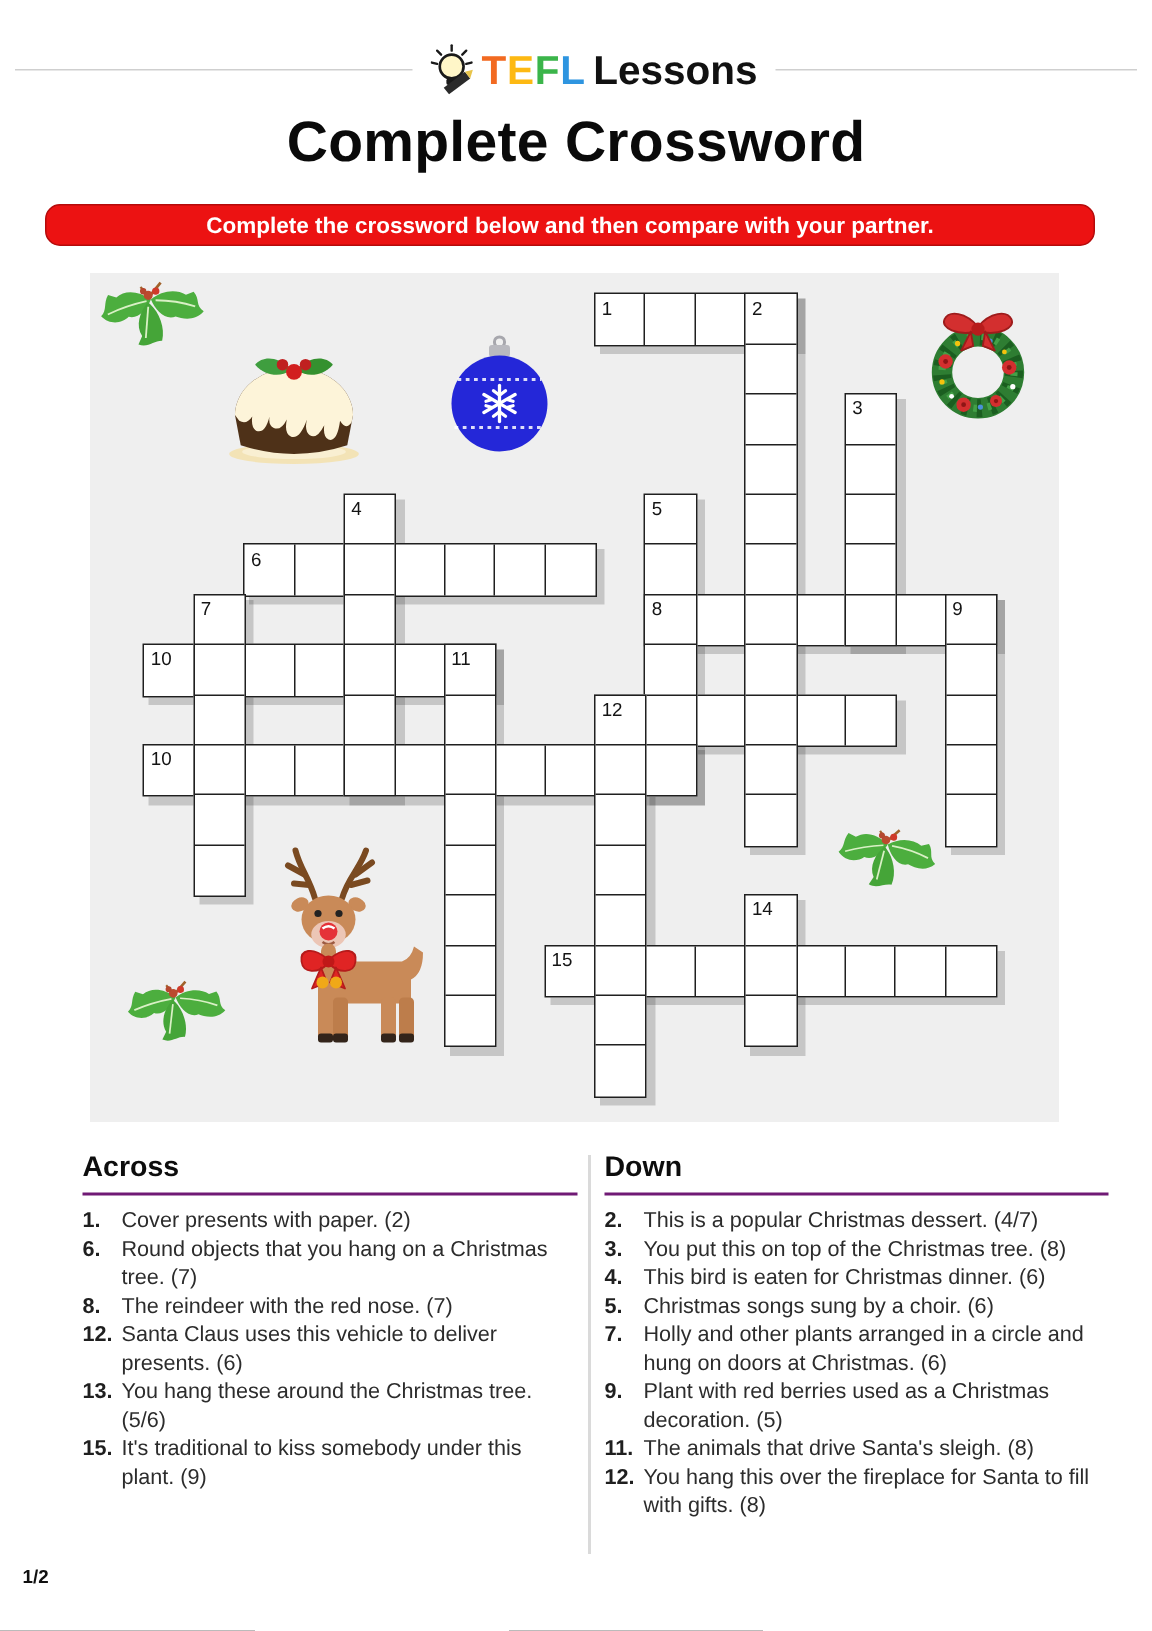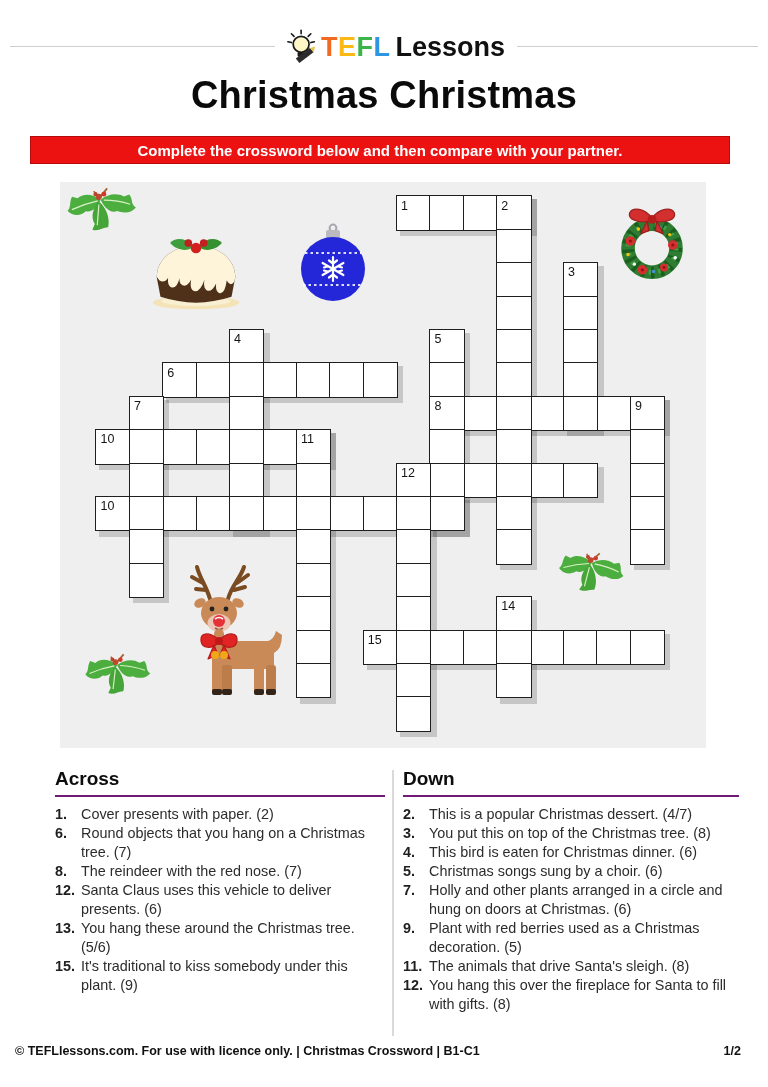--- a/index.html
+++ b/index.html
@@ -12,21 +12,21 @@
   .logo-rule{position:absolute;left:10px;right:10px;top:46px;height:1px;background:#cfcfcf;}
   .logo-row{position:absolute;left:0;right:0;top:28px;height:38px;display:flex;justify-content:center;align-items:center;margin-left:24px;}
   .logo-inner{display:inline-flex;align-items:center;background:#fff;padding:0 12px;position:relative;}
   .logo-letters{font-size:27px;font-weight:800;letter-spacing:.5px;line-height:1;}
   .logo-suffix{font-size:27px;font-weight:800;color:#111;margin-left:5px;line-height:1;}
   
   .page-title{position:absolute;left:0;right:0;top:74px;text-align:center;
     font-size:38px;font-weight:800;color:#0a0a0a;letter-spacing:.2px;}
   
   .banner{position:absolute;left:30px;right:38px;top:136px;height:26px;
-    background:#ec1212;border:1px solid #b50b0b;border-radius:0;
+    background:#ec1212;border:1px solid #b50b0b;border-radius:10px;
     display:flex;align-items:center;justify-content:center;text-align:center;}
   .banner span{color:#fff;font-size:15px;font-weight:700;}
   
   .grid-panel{position:absolute;left:60px;top:182px;width:646px;height:566px;background:#efefef;}
   .layer{position:absolute;left:0;top:0;width:100%;height:100%;}
   .cw-shadow{position:absolute;background:rgba(0,0,0,0.17);}
   .cw-entry{position:absolute;box-sizing:content-box;background:#fff;
     border:1.6px solid #1f1f1f;display:flex;}
   .cw-entry.across{flex-direction:row;}
   .cw-entry.down{flex-direction:column;}
@@ -79,21 +79,21 @@
           <rect x="12" y="26" width="8" height="5" rx="1.5" fill="#1a1a1a"></rect>
           <polygon points="10,33 26,21 30,26 14,38" fill="#2b2b2b"></polygon>
           <polygon points="26,21 30,26 32,19.5" fill="#e8c44a"></polygon>
         </svg>
       </span>
       <span class="logo-letters"><span style="color: rgb(242, 106, 33);">T</span><span style="color: rgb(253, 185, 19);">E</span><span style="color: rgb(59, 181, 74);">F</span><span style="color: rgb(46, 149, 224);">L</span></span>
       <span class="logo-suffix">Lessons</span>
     </div>
   </div>
 
-  <div class="page-title">Christmas Christmas</div>
+  <div class="page-title">Complete Crossword</div>
 
   <div class="banner">
     <span>Complete the crossword below and then compare with your partner.</span>
   </div>
 
   <div class="grid-panel">
     <div class="layer" id="shadow-layer">
         <div class="cw-shadow" style="left: 340px; top: 17.4px; width: 136.8px; height: 36.6px;"></div>
         <div class="cw-shadow" style="left: 106.2px; top: 184.4px; width: 237px; height: 36.6px;"></div>
         <div class="cw-shadow" style="left: 373.4px; top: 217.8px; width: 237px; height: 36.6px;"></div>
@@ -483,17 +483,16 @@
           <span class="clue-text">The animals that drive Santa's sleigh. (8)</span>
         </div>
         <div class="clue">
           <span class="clue-num">12.</span>
           <span class="clue-text">You hang this over the fireplace for Santa to fill with gifts. (8)</span>
         </div>
       </div>
   </div>
 
   <div class="footer">
-    <span>© TEFLlessons.com. For use with licence only. | Christmas Crossword | B1-C1</span>
     <span>1/2</span>
   </div>
 
 </div>
 
 </body></html>

